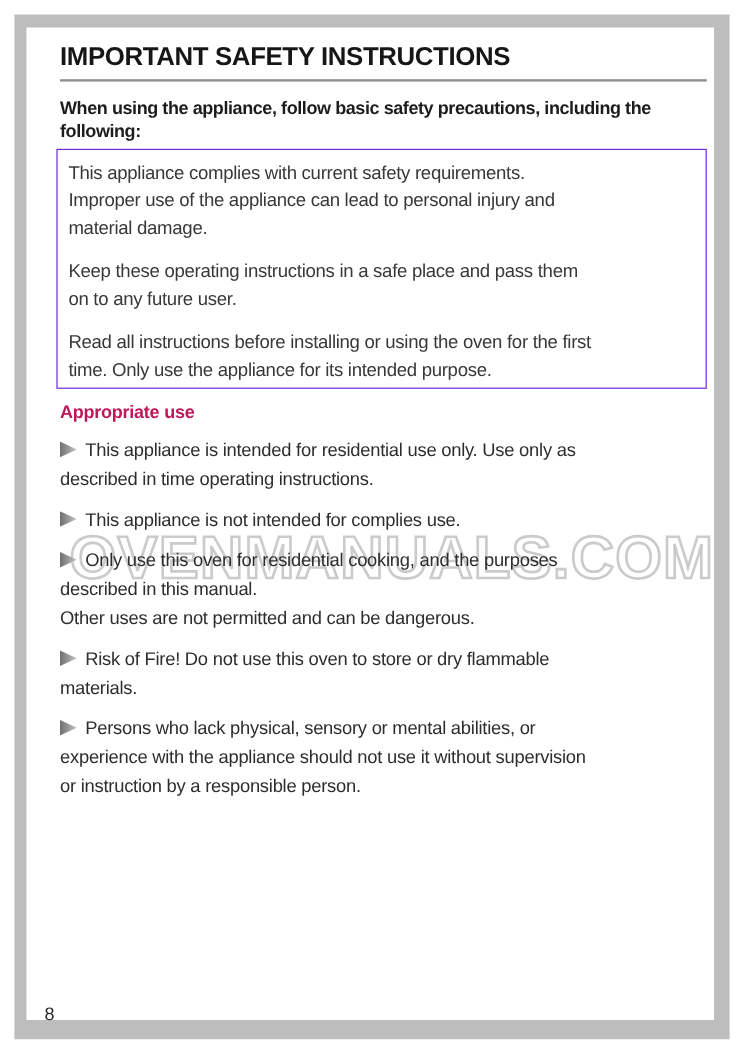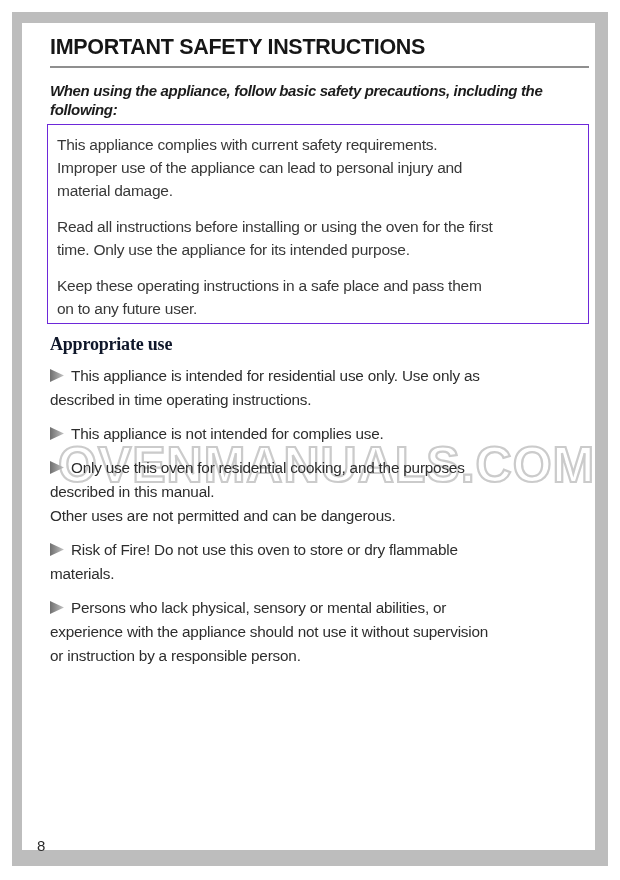--- a/index.html
+++ b/index.html
@@ -22,36 +22,36 @@
     pointer-events:none;
   }
   .content{position:relative;z-index:1;padding:12px 6px 0 28px;}
   .title{
     margin:0;font-size:21.5px;line-height:24px;font-weight:700;
     letter-spacing:-0.3px;color:#161616;
   }
   .rule{height:2px;background:#8f8f8f;margin-top:7px;}
   p.intro{
     margin:13px 0 0 0;font-weight:700;font-size:15px;line-height:19px;
-    letter-spacing:-0.35px;color:#1c1c1c;white-space:pre-line;font-style:italic;
+    letter-spacing:-0.35px;color:#1c1c1c;white-space:pre-line;
   }
   p.intro + p.intro{margin-top:6px;}
   .warnbox{
     margin:5px 0 0 -3px;
     border:1px solid #6d28d9;
     padding:8px 8px 3px 9px;
   }
   .warnbox p{
     margin:0;font-size:15.5px;line-height:23px;letter-spacing:-0.25px;
     color:#383838;white-space:pre-line;
   }
   .warnbox p + p{margin-top:13px;}
   .sect{
-    margin:10px 0 0 0;font-size:18px;line-height:20px;font-weight:700;
-    letter-spacing:-0.2px;color:#0f172a;font-family:Liberation Serif, serif;
+    margin:10px 0 0 0;font-size:15px;line-height:20px;font-weight:700;
+    letter-spacing:-0.2px;color:#be185d;
   }
   p.bullet{
     margin:10px 0 0 0;font-size:15.3px;line-height:24px;
     letter-spacing:-0.2px;color:#2d2d2d;
   }
   .btext{white-space:pre-line;}
   .marker{display:inline-block;margin-right:7px;}
   .marker svg{vertical-align:-1px;}
   .pagenum{
     position:absolute;left:15px;bottom:-5px;z-index:2;
@@ -71,24 +71,24 @@
       <h1 class="title">IMPORTANT SAFETY INSTRUCTIONS</h1>
       <div class="rule"></div>
 
       <p class="intro">When using the appliance, follow basic safety precautions, including the
 following:</p>
 
       <div class="warnbox">
         <p>This appliance complies with current safety requirements.
 Improper use of the appliance can lead to personal injury and
 material damage.</p>
+        <p>Keep these operating instructions in a safe place and pass them
+on to any future user.</p>
         <p>Read all instructions before installing or using the oven for the first
 time. Only use the appliance for its intended purpose.</p>
-        <p>Keep these operating instructions in a safe place and pass them
-on to any future user.</p>
       </div>
 
       <h2 class="sect">Appropriate use</h2>
 
       <p class="bullet"><span class="marker"><svg width="14" height="13" viewBox="0 0 14 13">
               <defs>
                 <linearGradient id="arrowgrad" x1="0" y1="0" x2="1" y2="0">
                   <stop offset="0" stop-color="#6f6f6f"></stop>
                   <stop offset="1" stop-color="#c4c4c4"></stop>
                 </linearGradient>

